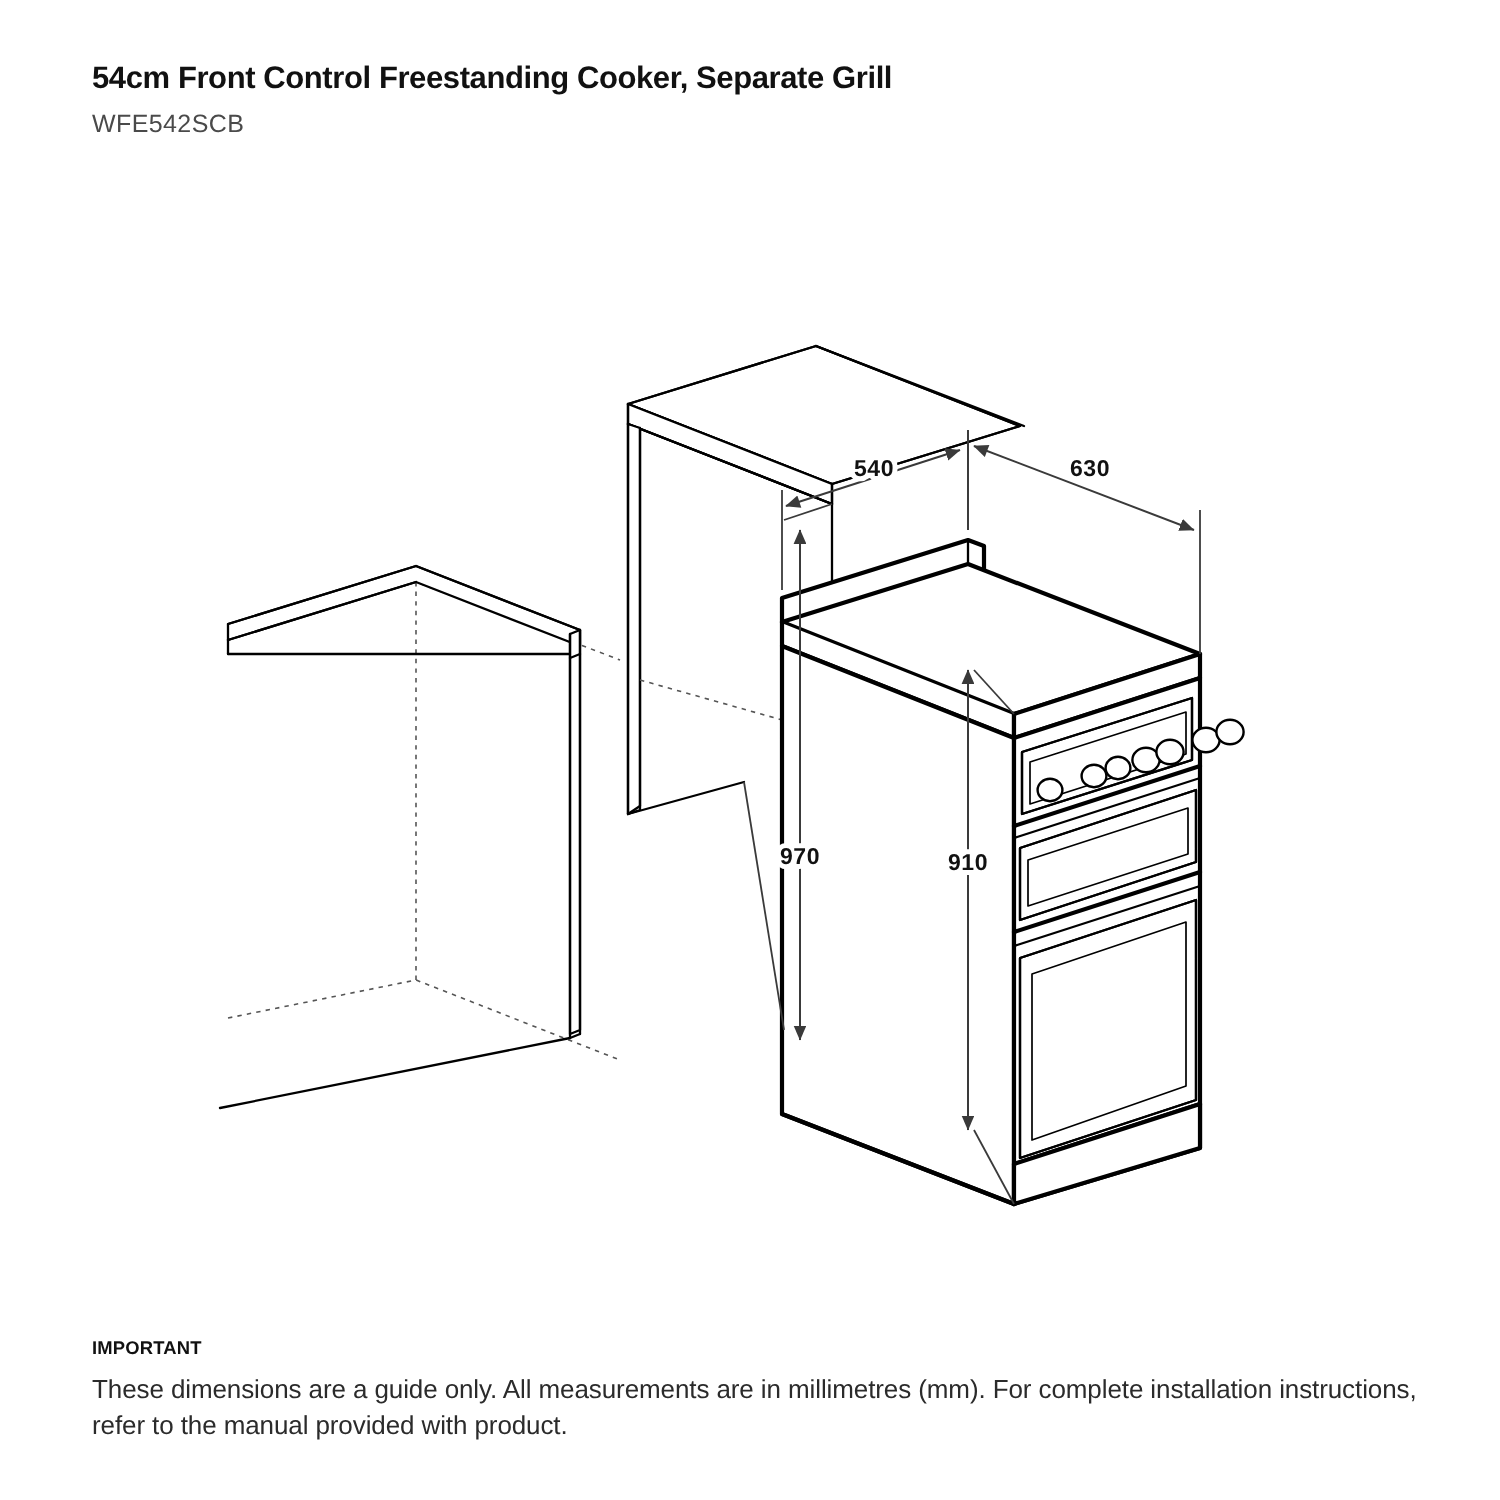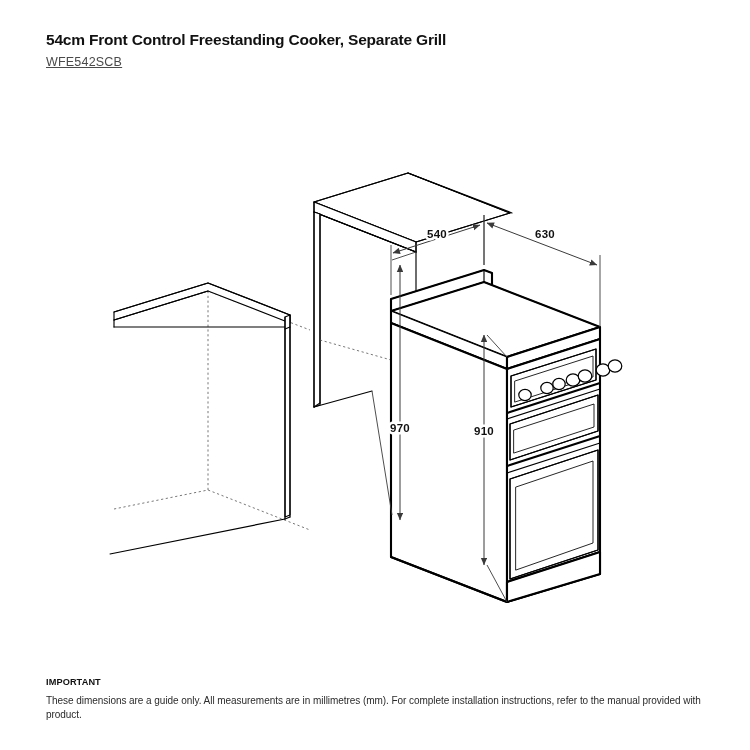--- a/index.html
+++ b/index.html
@@ -34,21 +34,20 @@
     color: #111111;
     line-height: 1.25;
     margin: 0;
   }
   .doc-model {
     font-size: 12.5px;
     font-weight: normal;
     color: #4a4a4a;
     letter-spacing: 0.2px;
     margin: 6px 0 0 0;
-    text-decoration: underline;
   }
   .drawing-wrap {
     position: absolute;
     left: 0;
     top: 95px;
     width: 750px;
     height: 560px;
     text-decoration: underline;
   }
   svg.drawing {
@@ -63,21 +62,21 @@
     width: 670px;
   }
   .footer-heading {
     font-size: 9.2px;
     font-weight: bold;
     color: #111111;
     letter-spacing: 0.1px;
     margin: 0 0 7px 0;
   }
   .footer-text {
-    font-size: 10px;
+    font-size: 13px;
     font-weight: normal;
     color: #2b2b2b;
     letter-spacing: -0.05px;
     line-height: 1.4;
     margin: 0;
   }
   
   .ln-solid {
     fill: none;
     stroke: #000000;

